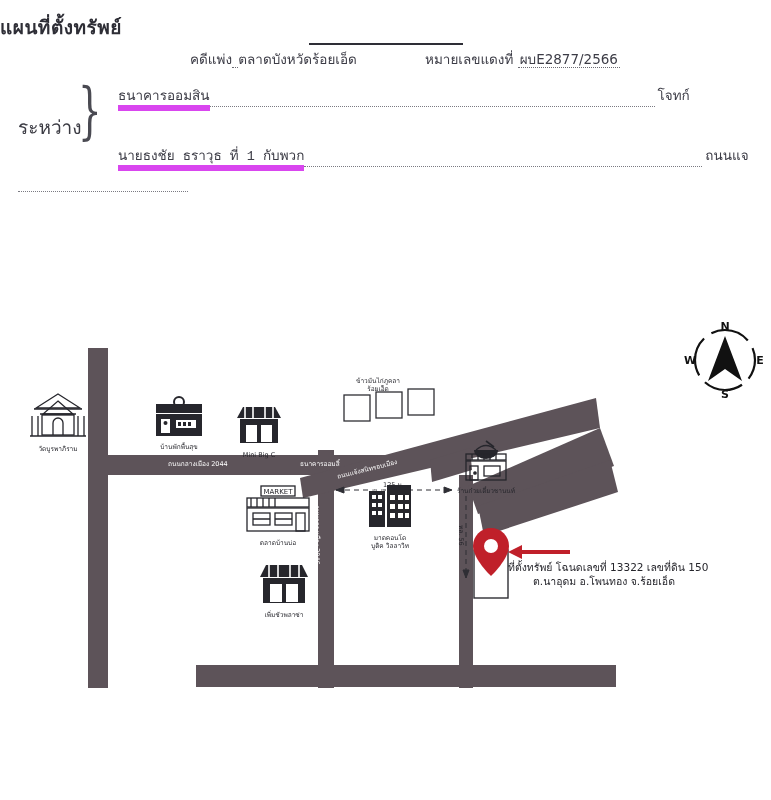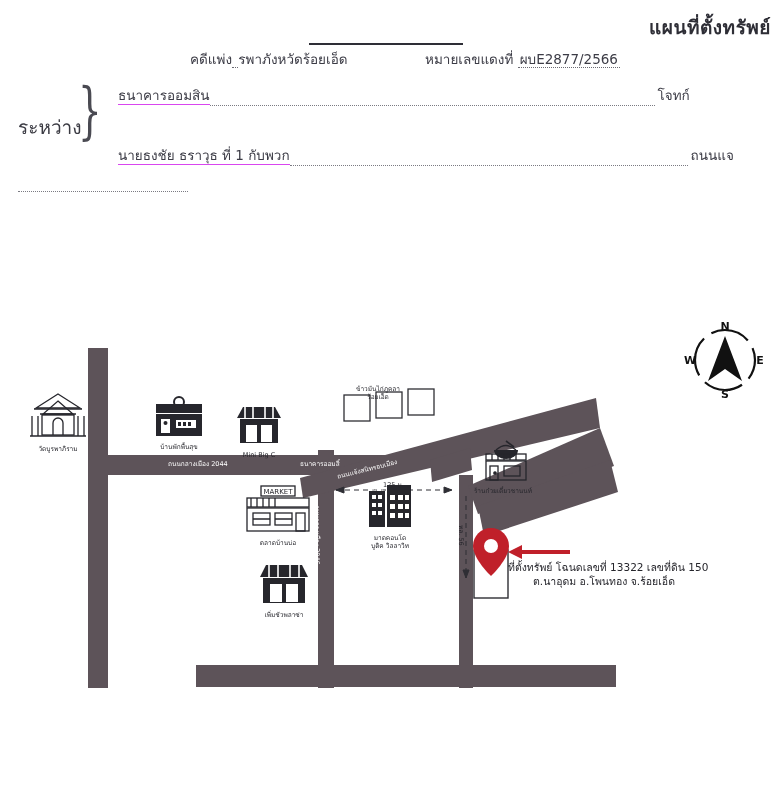--- a/index.html
+++ b/index.html
@@ -6,21 +6,21 @@
   body{
     width:771px;height:800px;
     background:#ffffff;
     font-family:"DejaVu Sans","Liberation Sans",sans-serif;
     color:#3a3a42;
     position:relative;
     overflow:hidden;
   }
   
   .doc-title{
-    text-align:right;
+    text-align:left;
     font-size:19px;
     font-weight:bold;
     color:#2e2e36;
     margin:12px 0 0 0;
     letter-spacing:.5px;
   }
   .title-underline{
     width:154px;height:2px;background:#2e2e36;
     margin:1px auto 0 auto;
   }
@@ -49,21 +49,21 @@
   }
   .plaintiff-line{left:118px;top:84px;}
   .defendant-line{left:118px;top:144px;}
   .deed-line{left:18px;top:176px;}
   .owner-line{left:18px;top:202px;}
   .dots-fill{
     border-bottom:1px dotted #7a7a82;
     display:inline-block;
     vertical-align:bottom;
   }
-  .u-txt{border-bottom:1px solid #d946ef;padding-bottom:1px;}
+  .u-txt{border-bottom:6px solid #d946ef;padding-bottom:1px;font-family:Liberation Mono, monospace;}
   .role-end{padding-left:3px;}
 
   
   .map{
     position:absolute;left:0;top:300px;width:688px;height:460px;
   }
   .map svg{display:block;}
 
   
   .compass{position:absolute;left:683px;top:318px;width:84px;height:84px;}
@@ -92,21 +92,21 @@
 </style>
 </head>
 <body>
 
 <div>
   <div class="doc-title">แผนที่ตั้งทรัพย์</div>
   <div class="title-underline"></div>
 
   <div class="case-row">
     <div class="case-court">
-      <span>คดีแพ่ง</span><span class="dotted-u">&nbsp;</span><span>รพาภังหวัดร้อยเอ็ด</span>
+      <span>คดีแพ่ง</span><span class="dotted-u">&nbsp;</span><span>ตลาดบังหวัดร้อยเอ็ด</span>
     </div>
     <div class="case-red">
       <span>หมายเลขแดงที่</span>
       <span class="val">ผบE2877/2566</span>
     </div>
   </div>
 
   <div class="between-label">ระหว่าง</div>
   <div class="brace">}</div>
 
@@ -293,38 +293,38 @@
       <rect x="23" y="28" width="5" height="5"></rect>
         <rect x="31" y="28" width="5" height="5"></rect>
         <rect x="38" y="28" width="4" height="5"></rect>
       <text x="10" y="6" font-size="4" text-anchor="middle" fill="#ffffff" font-family="DejaVu Sans, sans-serif">HOTEL</text>
     </g>
   </svg>
   <div class="lbl two" style="white-space:pre-line;width:76px;">มาดคอนโด
 บูติค วิลลาวิท</div>
 </div>
 
-<div class="poi" style="left:440px;top:438px;width:92px;text-align:right;">
+<div class="poi" style="left:440px;top:438px;width:92px;">
   <svg width="52" height="44" viewBox="0 0 52 44">
     <g fill="none" stroke="#26262c" stroke-width="1.3">
       <path d="M16 12 q10 -9 20 0"></path>
       <path d="M14 12 H38 a12 9 0 0 1 -24 0 Z" fill="#26262c" stroke="none"></path>
       <path d="M26 3 l8 6" stroke-width="1.6"></path>
       <rect x="6" y="16" width="40" height="6"></rect>
       <path d="M12 16 V22 M18 16 V22 M24 16 V22 M30 16 V22 M36 16 V22"></path>
       <rect x="6" y="23" width="40" height="19"></rect>
       <rect x="10" y="28" width="8" height="14"></rect>
       <rect x="24" y="28" width="16" height="10"></rect>
       <circle cx="15" cy="35" r="1.2" fill="#26262c"></circle>
     </g>
   </svg>
   <div class="lbl">ร้านก๋วยเตี๋ยวชานนท์</div>
 </div>
 
-<div class="poi" style="left:340px;top:384px;width:76px;">
+<div class="poi" style="left:340px;top:376px;width:76px;">
   <div class="lbl" style="white-space:pre-line;">ข้าวมันไก่ภูคลา
 ร้อยเอ็ด</div>
 </div>
 
 <div class="target-text">
   <span>ที่ตั้งทรัพย์ โฉนดเลขที่ 13322 เลขที่ดิน 150</span>
   <span class="l2">ต.นาอุดม อ.โพนทอง จ.ร้อยเอ็ด</span>
 </div>
 
 </body></html>

